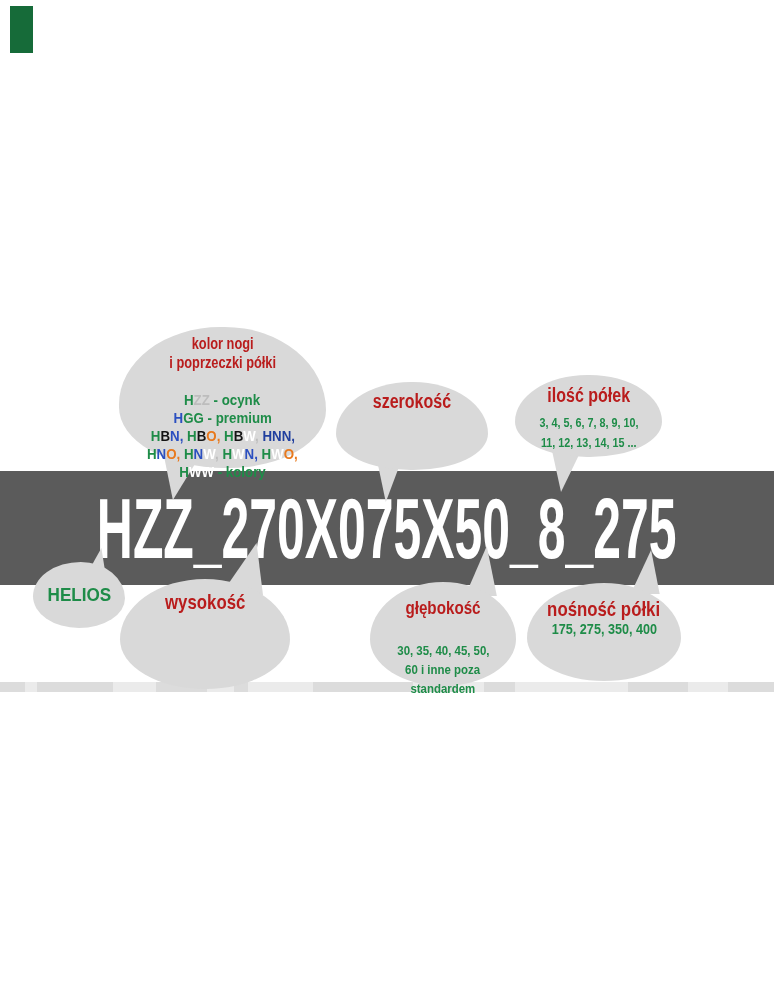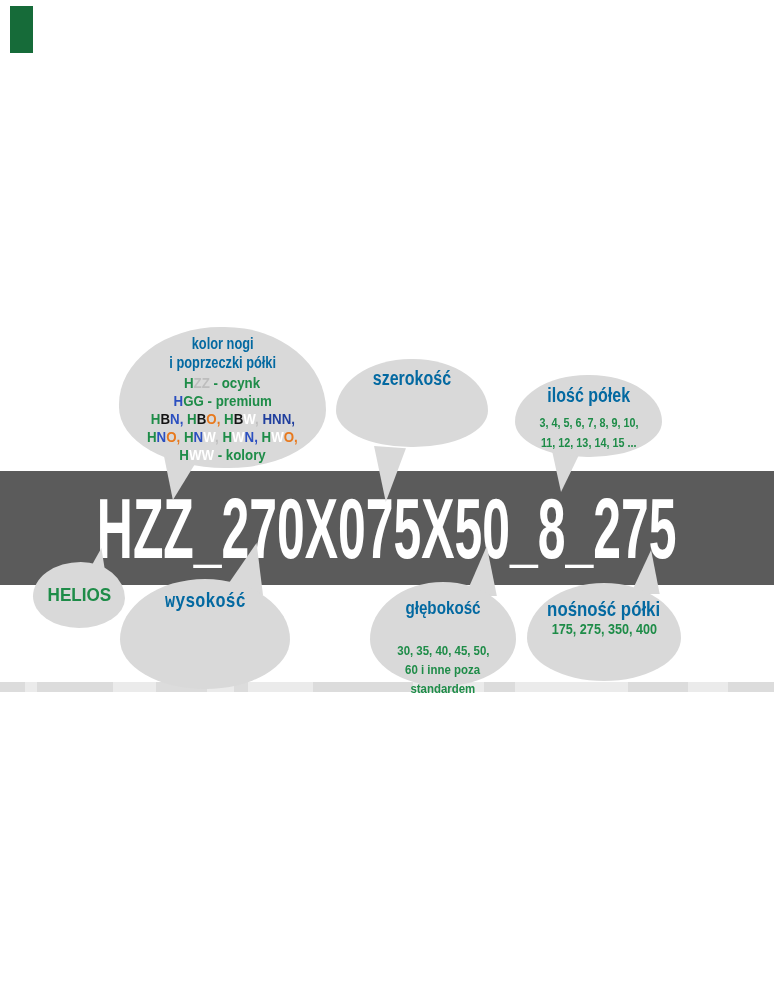--- a/index.html
+++ b/index.html
@@ -24,53 +24,53 @@
 
   
   #stripe{left:0;top:682px;width:774px;height:10px;background:#ebebeb;z-index:0;}
   .stripe-seg{position:absolute;top:0;height:10px;background:#dcdcdc;}
 
   
   .bubble{position:absolute;background:#d9d9d9;z-index:3;box-sizing:border-box;text-align:center;color:#1e8c48;}
   .tail{position:absolute;background:#d9d9d9;z-index:2;}
 
   .b-kolor{left:119px;top:327px;width:207px;height:141px;border-radius:50% 50% 48% 52%/56% 60% 42% 44%;padding-top:7px;}
-  .b-szer{left:336px;top:359px;width:152px;height:88px;border-radius:50% 50% 50% 50%/60% 60% 42% 42%;padding-top:8px;}
+  .b-szer{left:336px;top:382px;width:152px;height:88px;border-radius:50% 50% 50% 50%/60% 60% 42% 42%;padding-top:8px;}
   .b-ilosc{left:515px;top:375px;width:147px;height:82px;border-radius:50% 50% 50% 50%/58% 58% 44% 44%;padding-top:9px;}
   .b-helios{left:33px;top:562px;width:92px;height:66px;border-radius:52% 48% 50% 50%/52% 55% 45% 48%;
             display:flex;align-items:center;justify-content:center;}
   .b-wys{left:120px;top:579px;width:170px;height:110px;border-radius:50% 50% 50% 50%/55% 55% 45% 45%;padding-top:11px;}
   .b-gleb{left:370px;top:582px;width:146px;height:104px;border-radius:50% 50% 50% 50%/55% 55% 45% 45%;padding-top:15px;}
   .b-nos{left:527px;top:583px;width:154px;height:98px;border-radius:50% 50% 50% 50%/56% 56% 44% 44%;padding-top:15px;}
 
   .t-kolor{left:160px;top:450px;width:46px;height:50px;clip-path:polygon(6% 0,92% 4%,28% 100%);}
   .t-szer{left:369px;top:446px;width:42px;height:56px;clip-path:polygon(12% 0,88% 4%,40% 100%);}
   .t-ilosc{left:547px;top:446px;width:40px;height:46px;clip-path:polygon(10% 0,88% 5%,35% 100%);}
   .t-helios{left:78px;top:548px;width:30px;height:42px;clip-path:polygon(78% 0,100% 100%,0 100%);}
   .t-wys{left:217px;top:543px;width:46px;height:52px;clip-path:polygon(86% 0,100% 100%,8% 100%);}
   .t-gleb{left:463px;top:546px;width:36px;height:50px;clip-path:polygon(66% 0,94% 100%,6% 100%);}
   .t-nos{left:628px;top:550px;width:33px;height:44px;clip-path:polygon(70% 0,96% 100%,8% 100%);}
 
-  .bubble-title{font-weight:bold;color:#0369a1;}
+  .bubble-title{font-weight:bold;color:#b91c1c;}
   .b-kolor .bubble-title{font-size:16px;line-height:19px;}
   .b-szer .bubble-title{font-size:20px;line-height:23px;margin-bottom:3px;}
   .b-ilosc .bubble-title{font-size:20px;line-height:23px;margin-bottom:6px;}
-  .b-wys .bubble-title{font-size:21px;line-height:24px;margin-bottom:21px;font-family:Liberation Mono, monospace;}
+  .b-wys .bubble-title{font-size:21px;line-height:24px;margin-bottom:21px;}
   .b-gleb .bubble-title{font-size:19px;line-height:22px;margin-bottom:22px;}
   .b-nos .bubble-title{font-size:21px;line-height:22px;margin-bottom:0;}
 
   .vlines{font-weight:bold;color:#1e8c48;}
   .vline{display:inline-block;white-space:nowrap;transform-origin:50% 50%;}
   .b-szer .vline{font-size:13.5px;line-height:19px;transform:scaleX(0.85);}
   .b-ilosc .vline{font-size:13.5px;line-height:20px;transform:scaleX(0.8);}
   .b-wys .vline{font-size:14px;line-height:21px;transform:scaleX(0.85);}
   .b-gleb .vline{font-size:13px;line-height:19px;transform:scaleX(0.88);}
   .b-nos .vline{font-size:14px;line-height:19px;transform:scaleX(0.9);}
 
-  .code-lines{margin-top:2px;font-weight:bold;}
+  .code-lines{margin-top:19px;font-weight:bold;}
   .code-line{display:inline-block;white-space:nowrap;font-size:14px;line-height:18px;transform:scaleX(0.95);transform-origin:50% 50%;}
   .title-cx{display:inline-block;white-space:nowrap;transform:scaleX(0.8);transform-origin:50% 50%;}
 
   #helios-label{font-weight:bold;font-size:19px;color:#1e8c48;display:inline-block;transform:scaleX(0.9);transform-origin:50% 50%;}
 
   .c-green{color:#1e8c48;}
   .c-blue{color:#2b4fc0;}
   .c-navy{color:#203f9e;}
   .c-orange{color:#e8791d;}
   .c-black{color:#141414;}

